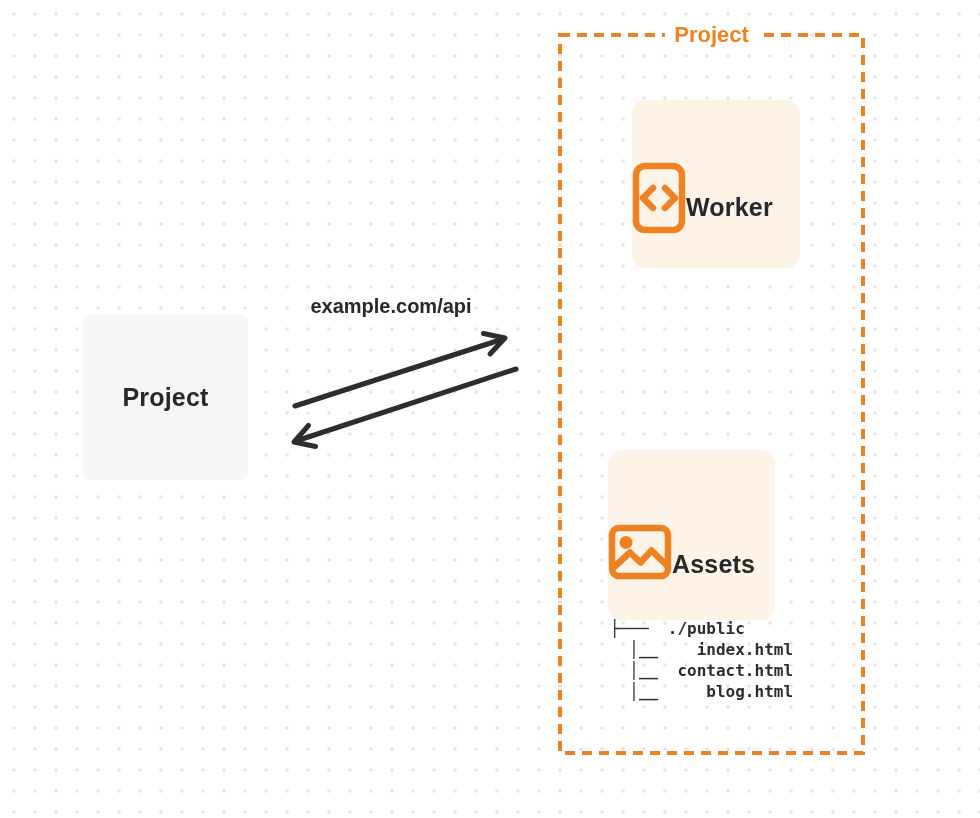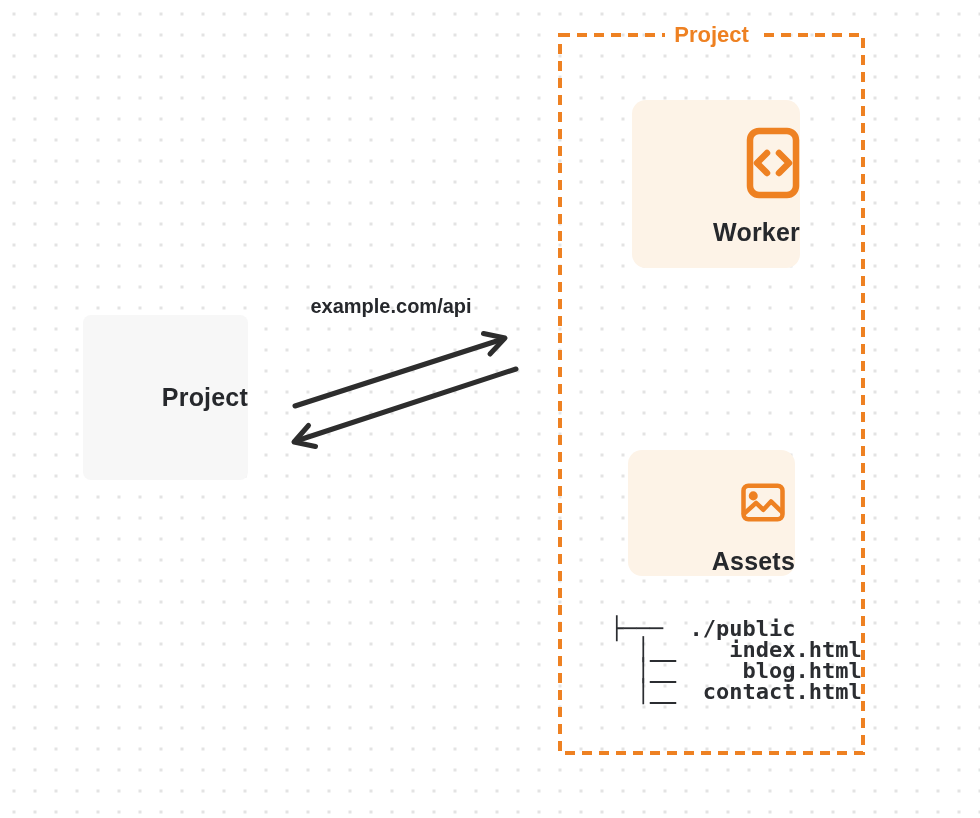--- a/index.html
+++ b/index.html
@@ -4,35 +4,35 @@
 <style>
   html,body{margin:0;padding:0}
   body{
     width:980px;height:818px;position:relative;overflow:hidden;
     background-color:#ffffff;
     background-image:radial-gradient(circle, var(--dot,#e3e3e3) 1.5px, rgba(0,0,0,0) 1.6px);
     background-size:21px 21px;background-position:3.5px 3.5px;
     font-family:"Liberation Sans",sans-serif;color:var(--ink,#26282c);
   }
   .layer{position:absolute;left:0;top:0;width:980px;height:818px}
-  .card{position:absolute;display:flex;flex-direction:column;align-items:flex-end;box-sizing:border-box}
+  .card{position:absolute;display:flex;align-items:center;box-sizing:border-box}
   .card-label{font-weight:700;font-size:25px;letter-spacing:.2px;color:var(--ink,#26282c)}
   #client-card{left:83px;top:315px;width:165px;height:165px;background:var(--client-bg,#f7f7f7);border-radius:8px;justify-content:center}
   #worker-card{left:632px;top:100px;width:168px;height:168px;background:var(--peach,#fdf3e7);border-radius:14px;padding-top:27px}
-  #assets-card{left:628px;top:450px;width:167px;height:126px;background:var(--peach,#fdf3e7);border-radius:14px;padding-top:33px}
+  #assets-card{left:608px;top:450px;width:167px;height:170px;background:var(--peach,#fdf3e7);border-radius:14px;padding-top:33px}
   #worker-card .card-label{margin-top:19px}
   #assets-card .card-label{margin-top:25px}
   .o-stroke{stroke:var(--accent,#ee8122);fill:none;stroke-width:6.5px}
   .o-fill{fill:var(--accent,#ee8122)}
   .arrow-stroke{stroke:var(--arrow-ink,#2d2d2d);fill:none;stroke-width:5px;stroke-linecap:round;stroke-linejoin:round}
   .boundary-stroke{stroke:var(--accent,#ee8122);fill:none;stroke-width:4px}
   #project-label{position:absolute;left:560px;top:22px;width:303px;text-align:center;z-index:3}
   #project-label span{display:inline-block;background:#ffffff;padding:0 9px;font-weight:700;font-size:22px;line-height:26px;color:var(--accent,#ee8122)}
   #url-label{position:absolute;left:240px;top:295px;width:302px;text-align:center;font-weight:700;font-size:20px;line-height:23px;color:var(--ink,#26282c)}
-  #file-tree{position:absolute;left:610px;top:618px;font-family:"DejaVu Sans Mono","Liberation Mono",monospace;font-weight:700;font-size:22px;line-height:21px;color:#2b2d31}
+  #file-tree{position:absolute;left:610px;top:618px;font-family:"DejaVu Sans Mono","Liberation Mono",monospace;font-weight:700;font-size:16px;line-height:21px;color:#2b2d31}
   #file-tree .tree-line{white-space:pre}
 </style>
 </head>
 <body>
 
 <svg class="layer" width="980" height="818" viewBox="0 0 980 818">
   <rect x="560" y="35" width="303" height="718" class="boundary-stroke" stroke-dasharray="10 7"></rect>
   <g>
     <line class="arrow-stroke" x1="295" y1="406" x2="503" y2="339"></line>
     <polyline class="arrow-stroke" points="490,354 505,338 483.5,333.5"></polyline>
@@ -67,15 +67,15 @@
     <rect x="4" y="4" width="56" height="48" rx="7" class="o-stroke"></rect>
     <circle cx="18" cy="18.5" r="6.5" class="o-fill"></circle>
     <polyline points="5,44 22,28.5 32.5,38.5 43.5,26.5 59,41.5" class="o-stroke" stroke-linecap="round" stroke-linejoin="round"></polyline>
   </svg>
   <div class="card-label">Assets</div>
 </div>
 
 <div id="file-tree">
   <div class="tree-line">├───  ./public</div>
   <div class="tree-line">  │__    index.html</div>
+  <div class="tree-line">  │__  contact.html</div>
   <div class="tree-line">  │__     blog.html</div>
-  <div class="tree-line">  │__  contact.html</div>
 </div>
 
 </body></html>

